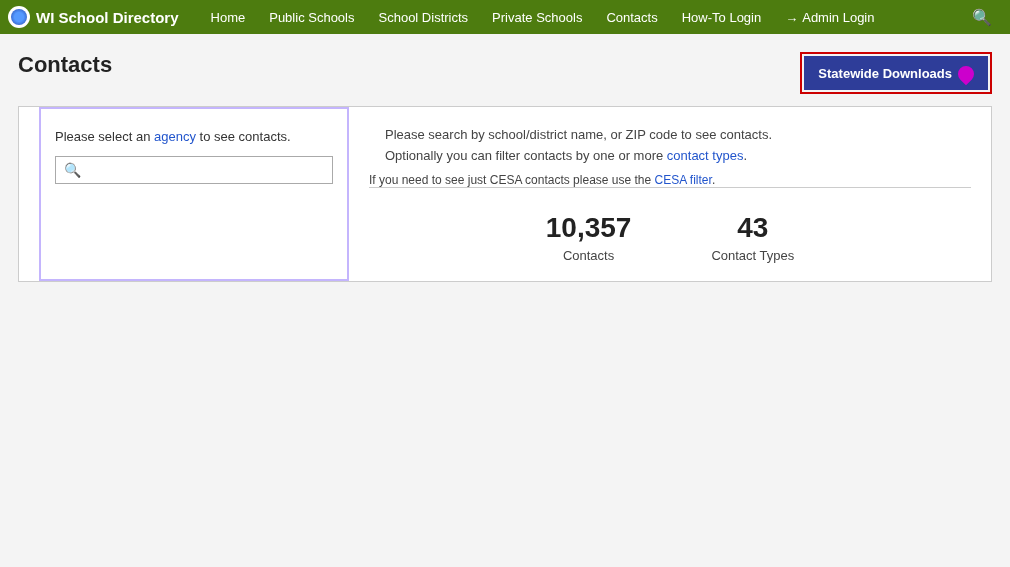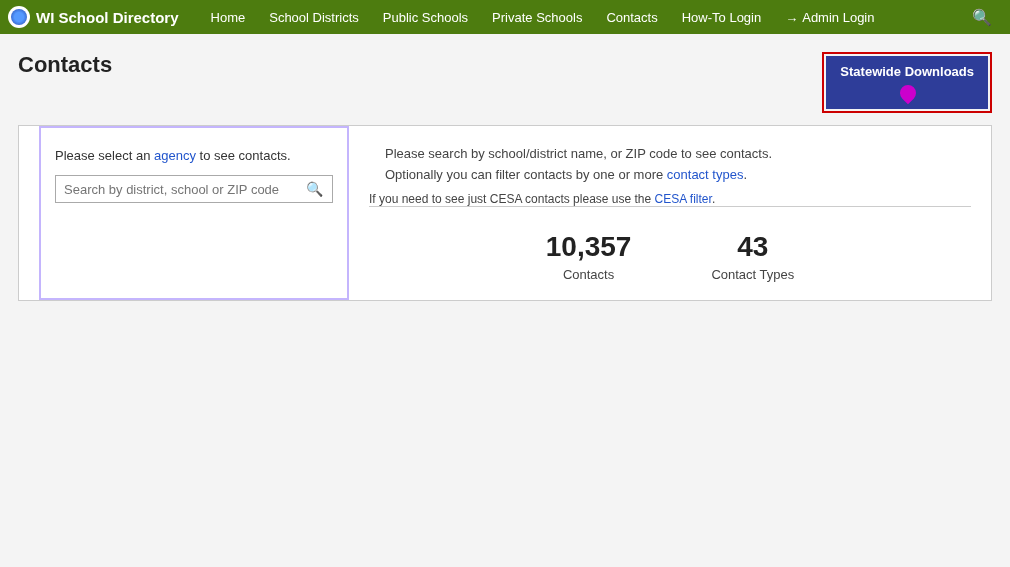--- a/index.html
+++ b/index.html
@@ -92,21 +92,20 @@
       color: #fff;
       border: none;
       padding: 8px 14px;
       font-size: 13px;
       font-weight: bold;
       cursor: pointer;
       white-space: nowrap;
       display: flex;
       align-items: center;
       gap: 4px;
-      flex-direction: column;
     }
     .cursor-dot {
       display: inline-block;
       width: 16px; height: 16px;
       background: #cc00cc;
       border-radius: 50% 50% 50% 0;
       transform: rotate(-45deg);
       margin-left: 2px;
       margin-top: 2px;
     }
@@ -206,22 +205,22 @@
 
 <nav class="navbar">
   <a class="navbar-brand">
     <div class="brand-icon">
       <div class="brand-icon-inner"></div>
     </div>
     <span>WI School Directory</span>
   </a>
   <div class="nav-links">
     <a class="nav-link">Home</a>
+    <a class="nav-link">Public Schools</a>
     <a class="nav-link">School Districts</a>
-    <a class="nav-link">Public Schools</a>
     <a class="nav-link">Private Schools</a>
     <a class="nav-link">Contacts</a>
     <a class="nav-link">How-To Login</a>
     <a class="nav-link nav-admin">
       <span>→</span>
       <span>Admin Login</span>
     </a>
   </div>
   <button class="nav-search-btn">🔍</button>
 </nav>
@@ -237,21 +236,20 @@
     </div>
   </div>
 
   <div class="main-layout">
 
     <div class="left-panel">
       <p class="agency-prompt">
         Please select an <a>agency</a> to see contacts.
       </p>
       <div class="search-box">
-        <input class="search-input" type="text" placeholder="Search by district, school or ZIP code" style="">
         <button class="search-icon-btn">🔍</button>
       </div>
     </div>
 
     <div class="right-panel">
       <p class="right-desc">
         Please search by school/district name, or ZIP code to see contacts.<br>
         Optionally you can filter contacts by one or more <a>contact types</a>.
       </p>
       <p class="cesa-note">

